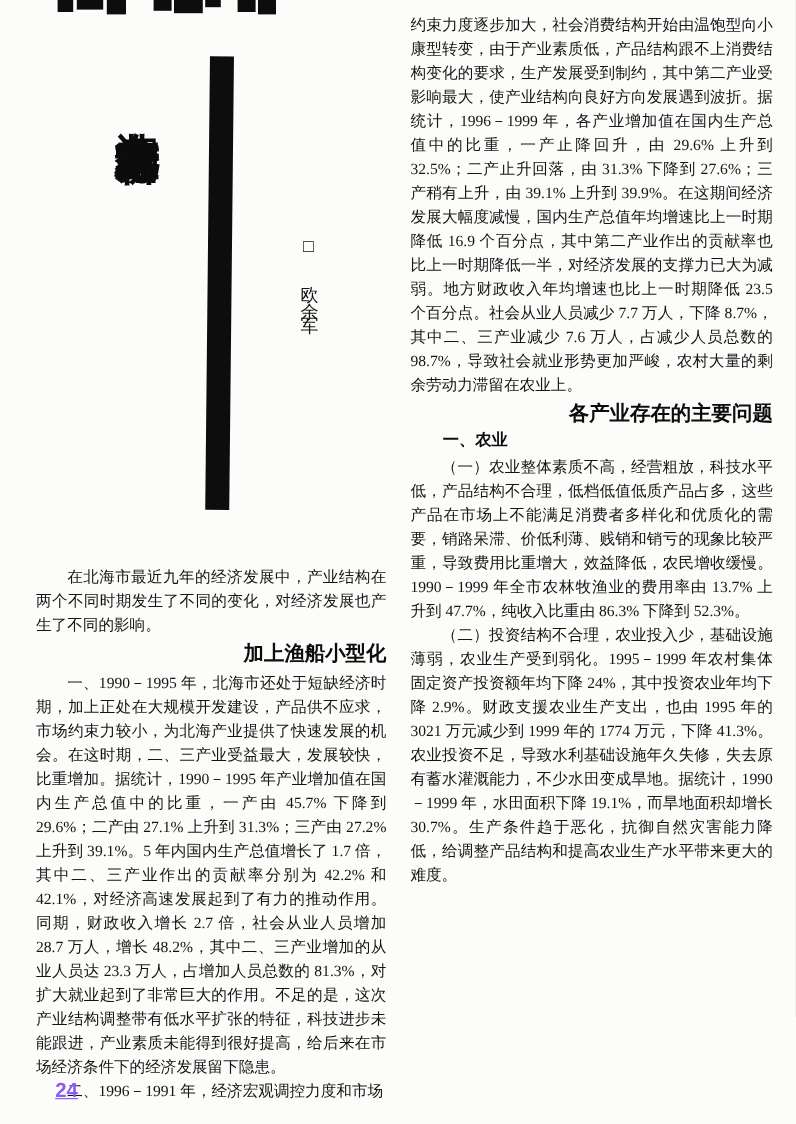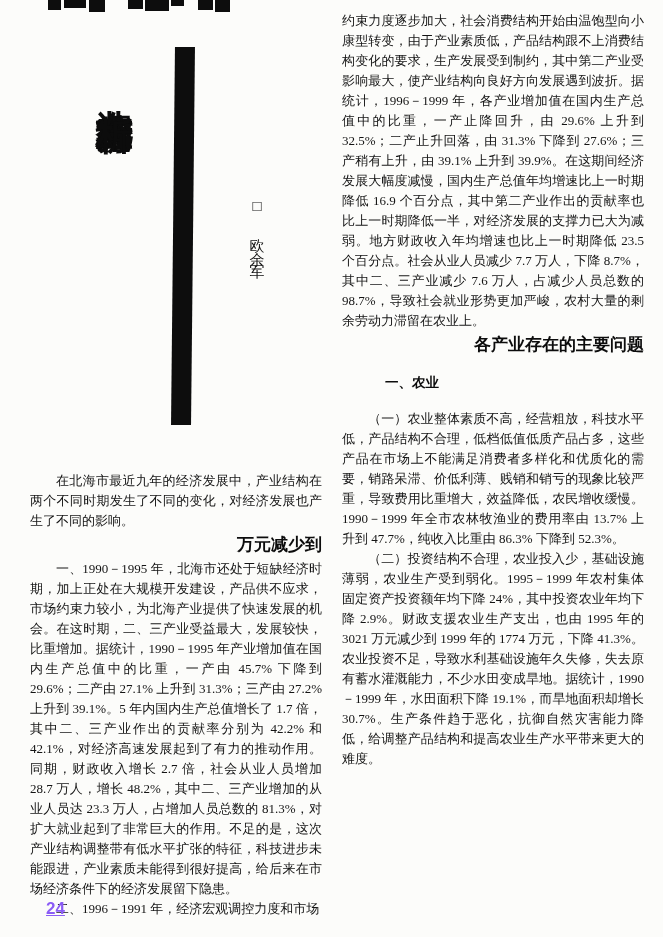--- a/index.html
+++ b/index.html
@@ -41,23 +41,23 @@
   .col p.cont{text-indent:0;}
   .left-col{top:471px;left:30px;width:292px;height:445px;overflow:hidden;}
   .right-col{top:11px;left:342px;width:302px;height:915px;overflow:hidden;}
 
   .sec-heading{
     font-family:"Liberation Sans", sans-serif;
     font-weight:bold;font-size:17px;line-height:24px;
     text-align:right;margin:2px 0 2px 0;color:#0c0c0c;
   }
   .sub-heading{
-    font-family:Liberation Serif, serif;
+    font-family:Liberation Mono, monospace;
     font-weight:bold;font-size:13.5px;line-height:20px;
-    margin:16px;text-indent:2em;color:#0c0c0c;
+    margin:0;text-indent:2em;color:#0c0c0c;
   }
   .page-number{
     position:absolute;top:899px;left:46px;
     font-family:"Liberation Sans", sans-serif;
     font-weight:bold;font-size:17px;color:#8b5cf6;text-decoration:underline;
   }
 </style>
 </head>
 <body>
 
@@ -73,21 +73,21 @@
     <i style="left:160px;width:15px;height:10px;"></i>
     <i style="left:177px;width:15px;height:12px;"></i>
   </div>
 
   <div class="v-title">北海市产业结构分析</div>
   <div class="title-bar"></div>
   <div class="author">□欧余军</div>
 
   <div class="col left-col">
     <p>在北海市最近九年的经济发展中，产业结构在两个不同时期发生了不同的变化，对经济发展也产生了不同的影响。</p>
-    <div class="sec-heading">万元减少到</div>
+    <div class="sec-heading">加上渔船小型化</div>
     <p>一、1990－1995 年，北海市还处于短缺经济时期，加上正处在大规模开发建设，产品供不应求，市场约束力较小，为北海产业提供了快速发展的机会。在这时期，二、三产业受益最大，发展较快，比重增加。据统计，1990－1995 年产业增加值在国内生产总值中的比重，一产由 45.7% 下降到 29.6%；二产由 27.1% 上升到 31.3%；三产由 27.2% 上升到 39.1%。5 年内国内生产总值增长了 1.7 倍，其中二、三产业作出的贡献率分别为 42.2% 和 42.1%，对经济高速发展起到了有力的推动作用。同期，财政收入增长 2.7 倍，社会从业人员增加 28.7 万人，增长 48.2%，其中二、三产业增加的从业人员达 23.3 万人，占增加人员总数的 81.3%，对扩大就业起到了非常巨大的作用。不足的是，这次产业结构调整带有低水平扩张的特征，科技进步未能跟进，产业素质未能得到很好提高，给后来在市场经济条件下的经济发展留下隐患。</p>
     <p>二、1996－1991 年，经济宏观调控力度和市场</p>
   </div>
 
   <div class="page-number">24</div>
 
   <div class="col right-col">
     <p class="cont">约束力度逐步加大，社会消费结构开始由温饱型向小康型转变，由于产业素质低，产品结构跟不上消费结构变化的要求，生产发展受到制约，其中第二产业受影响最大，使产业结构向良好方向发展遇到波折。据统计，1996－1999 年，各产业增加值在国内生产总值中的比重，一产止降回升，由 29.6% 上升到 32.5%；二产止升回落，由 31.3% 下降到 27.6%；三产稍有上升，由 39.1% 上升到 39.9%。在这期间经济发展大幅度减慢，国内生产总值年均增速比上一时期降低 16.9 个百分点，其中第二产业作出的贡献率也比上一时期降低一半，对经济发展的支撑力已大为减弱。地方财政收入年均增速也比上一时期降低 23.5 个百分点。社会从业人员减少 7.7 万人，下降 8.7%，其中二、三产业减少 7.6 万人，占减少人员总数的 98.7%，导致社会就业形势更加严峻，农村大量的剩余劳动力滞留在农业上。</p>
     <div class="sec-heading">各产业存在的主要问题</div>
     <div class="sub-heading">一、农业</div>

